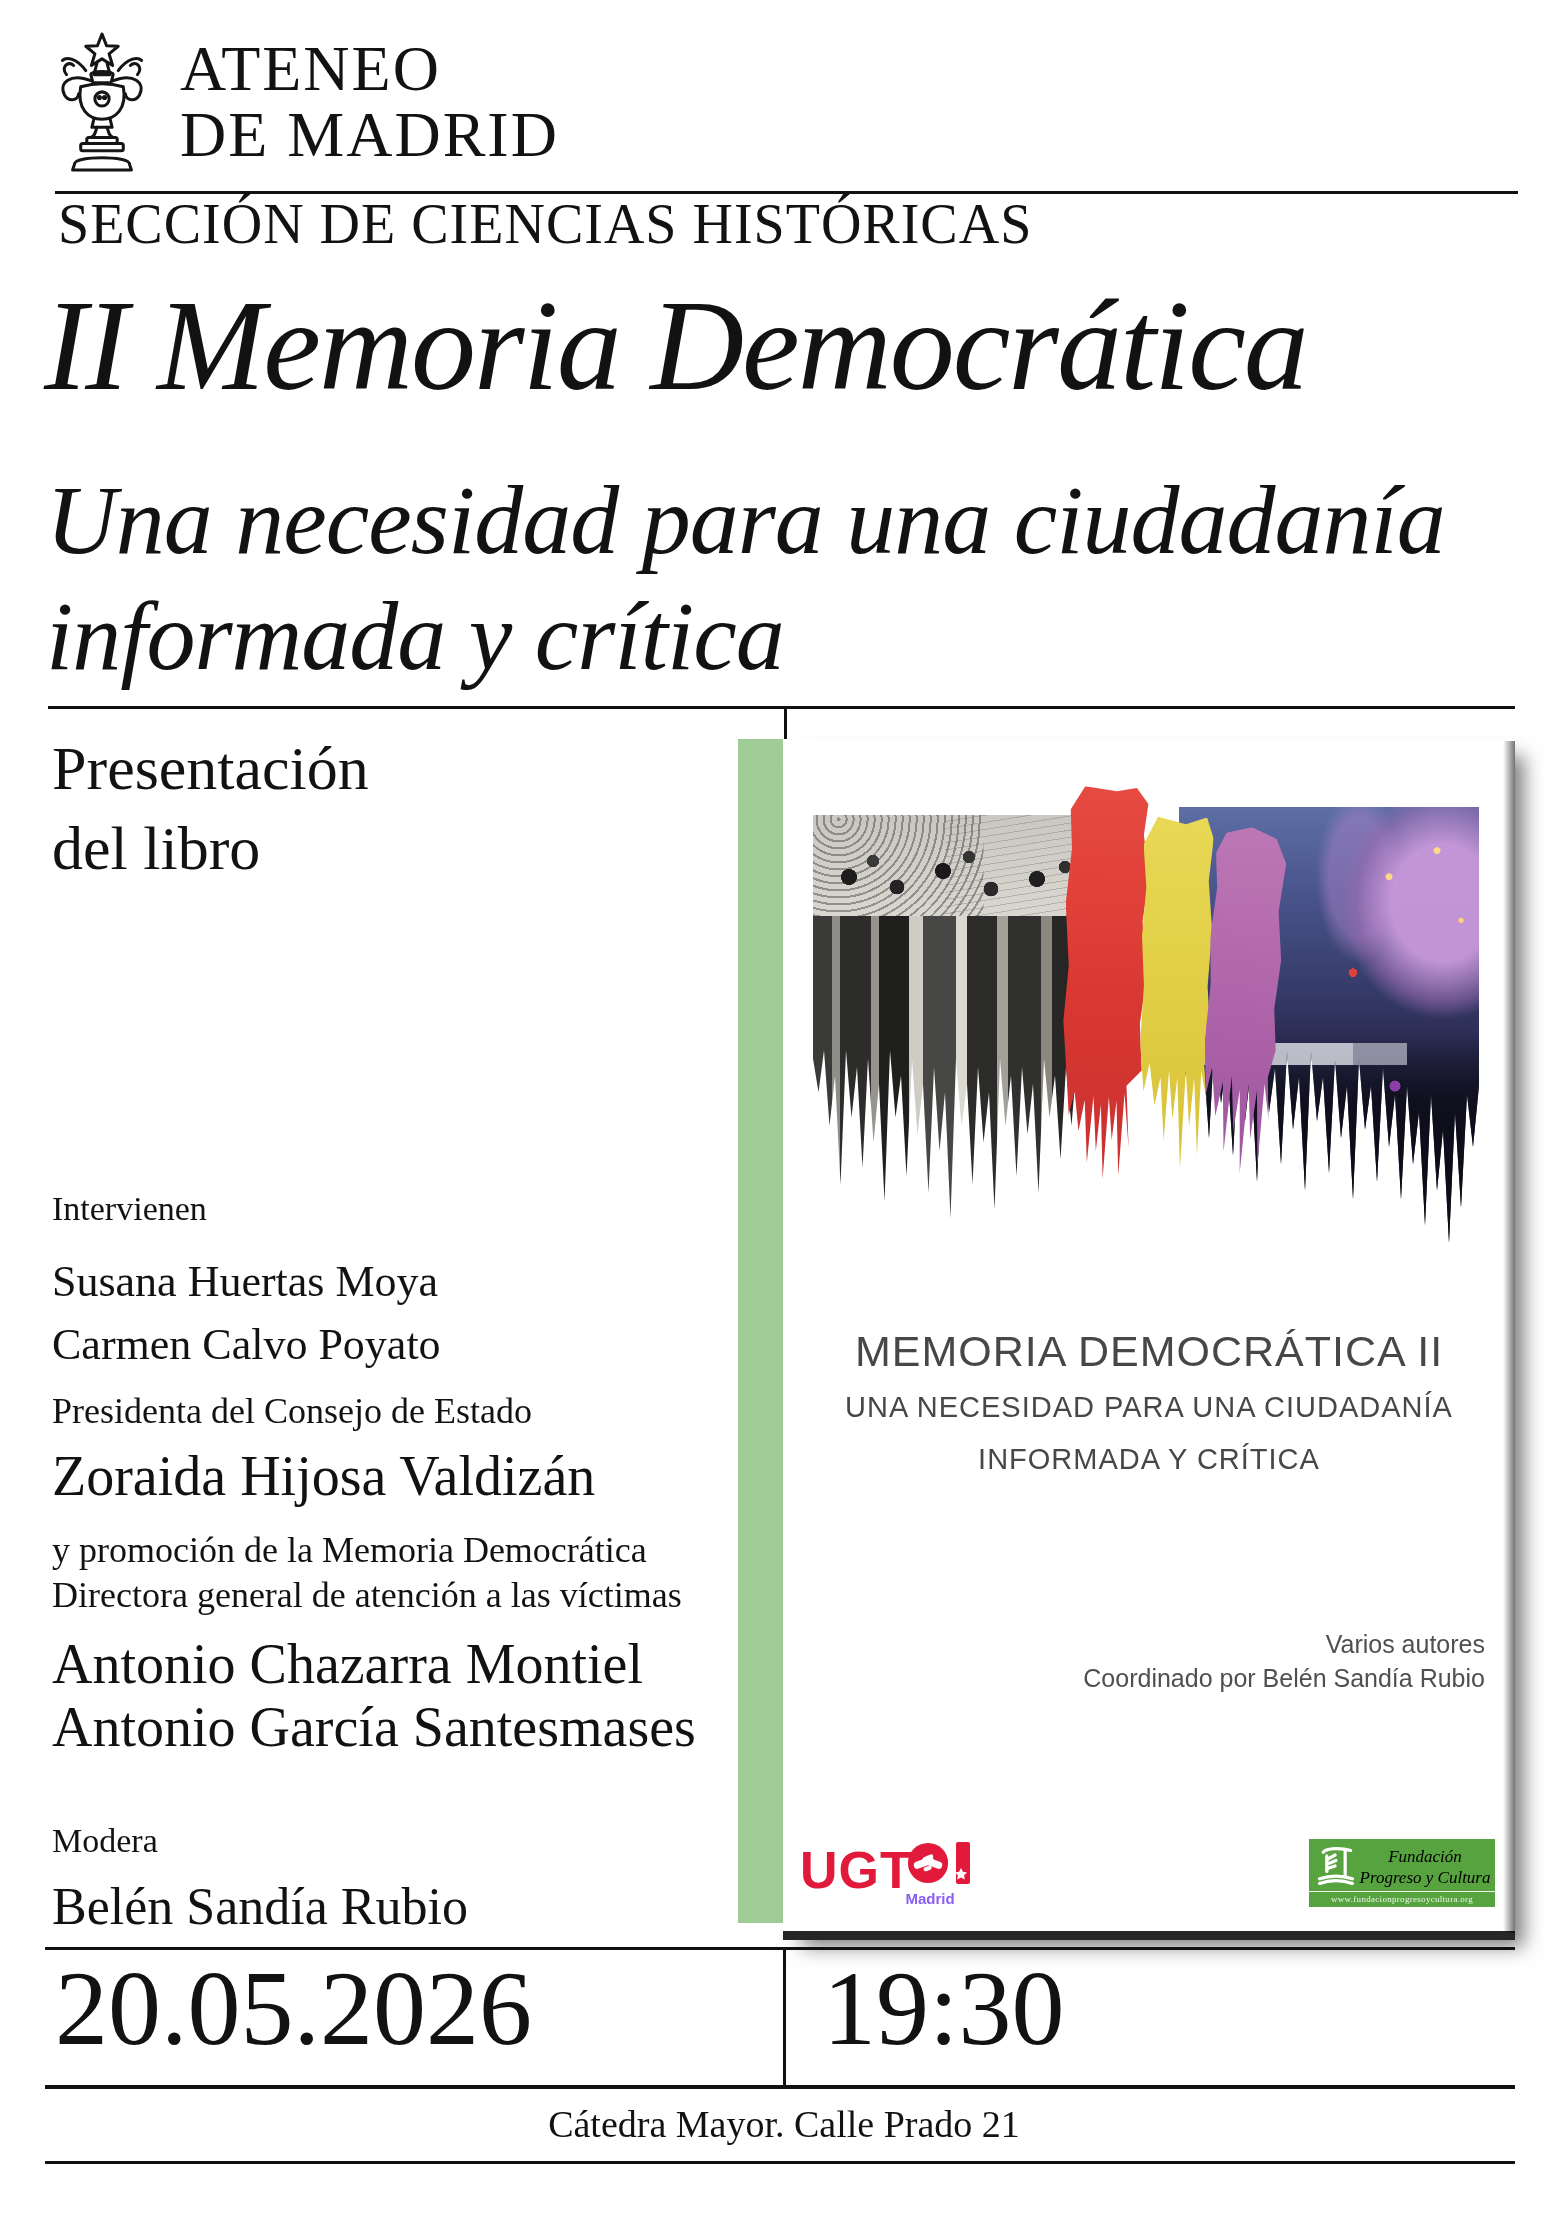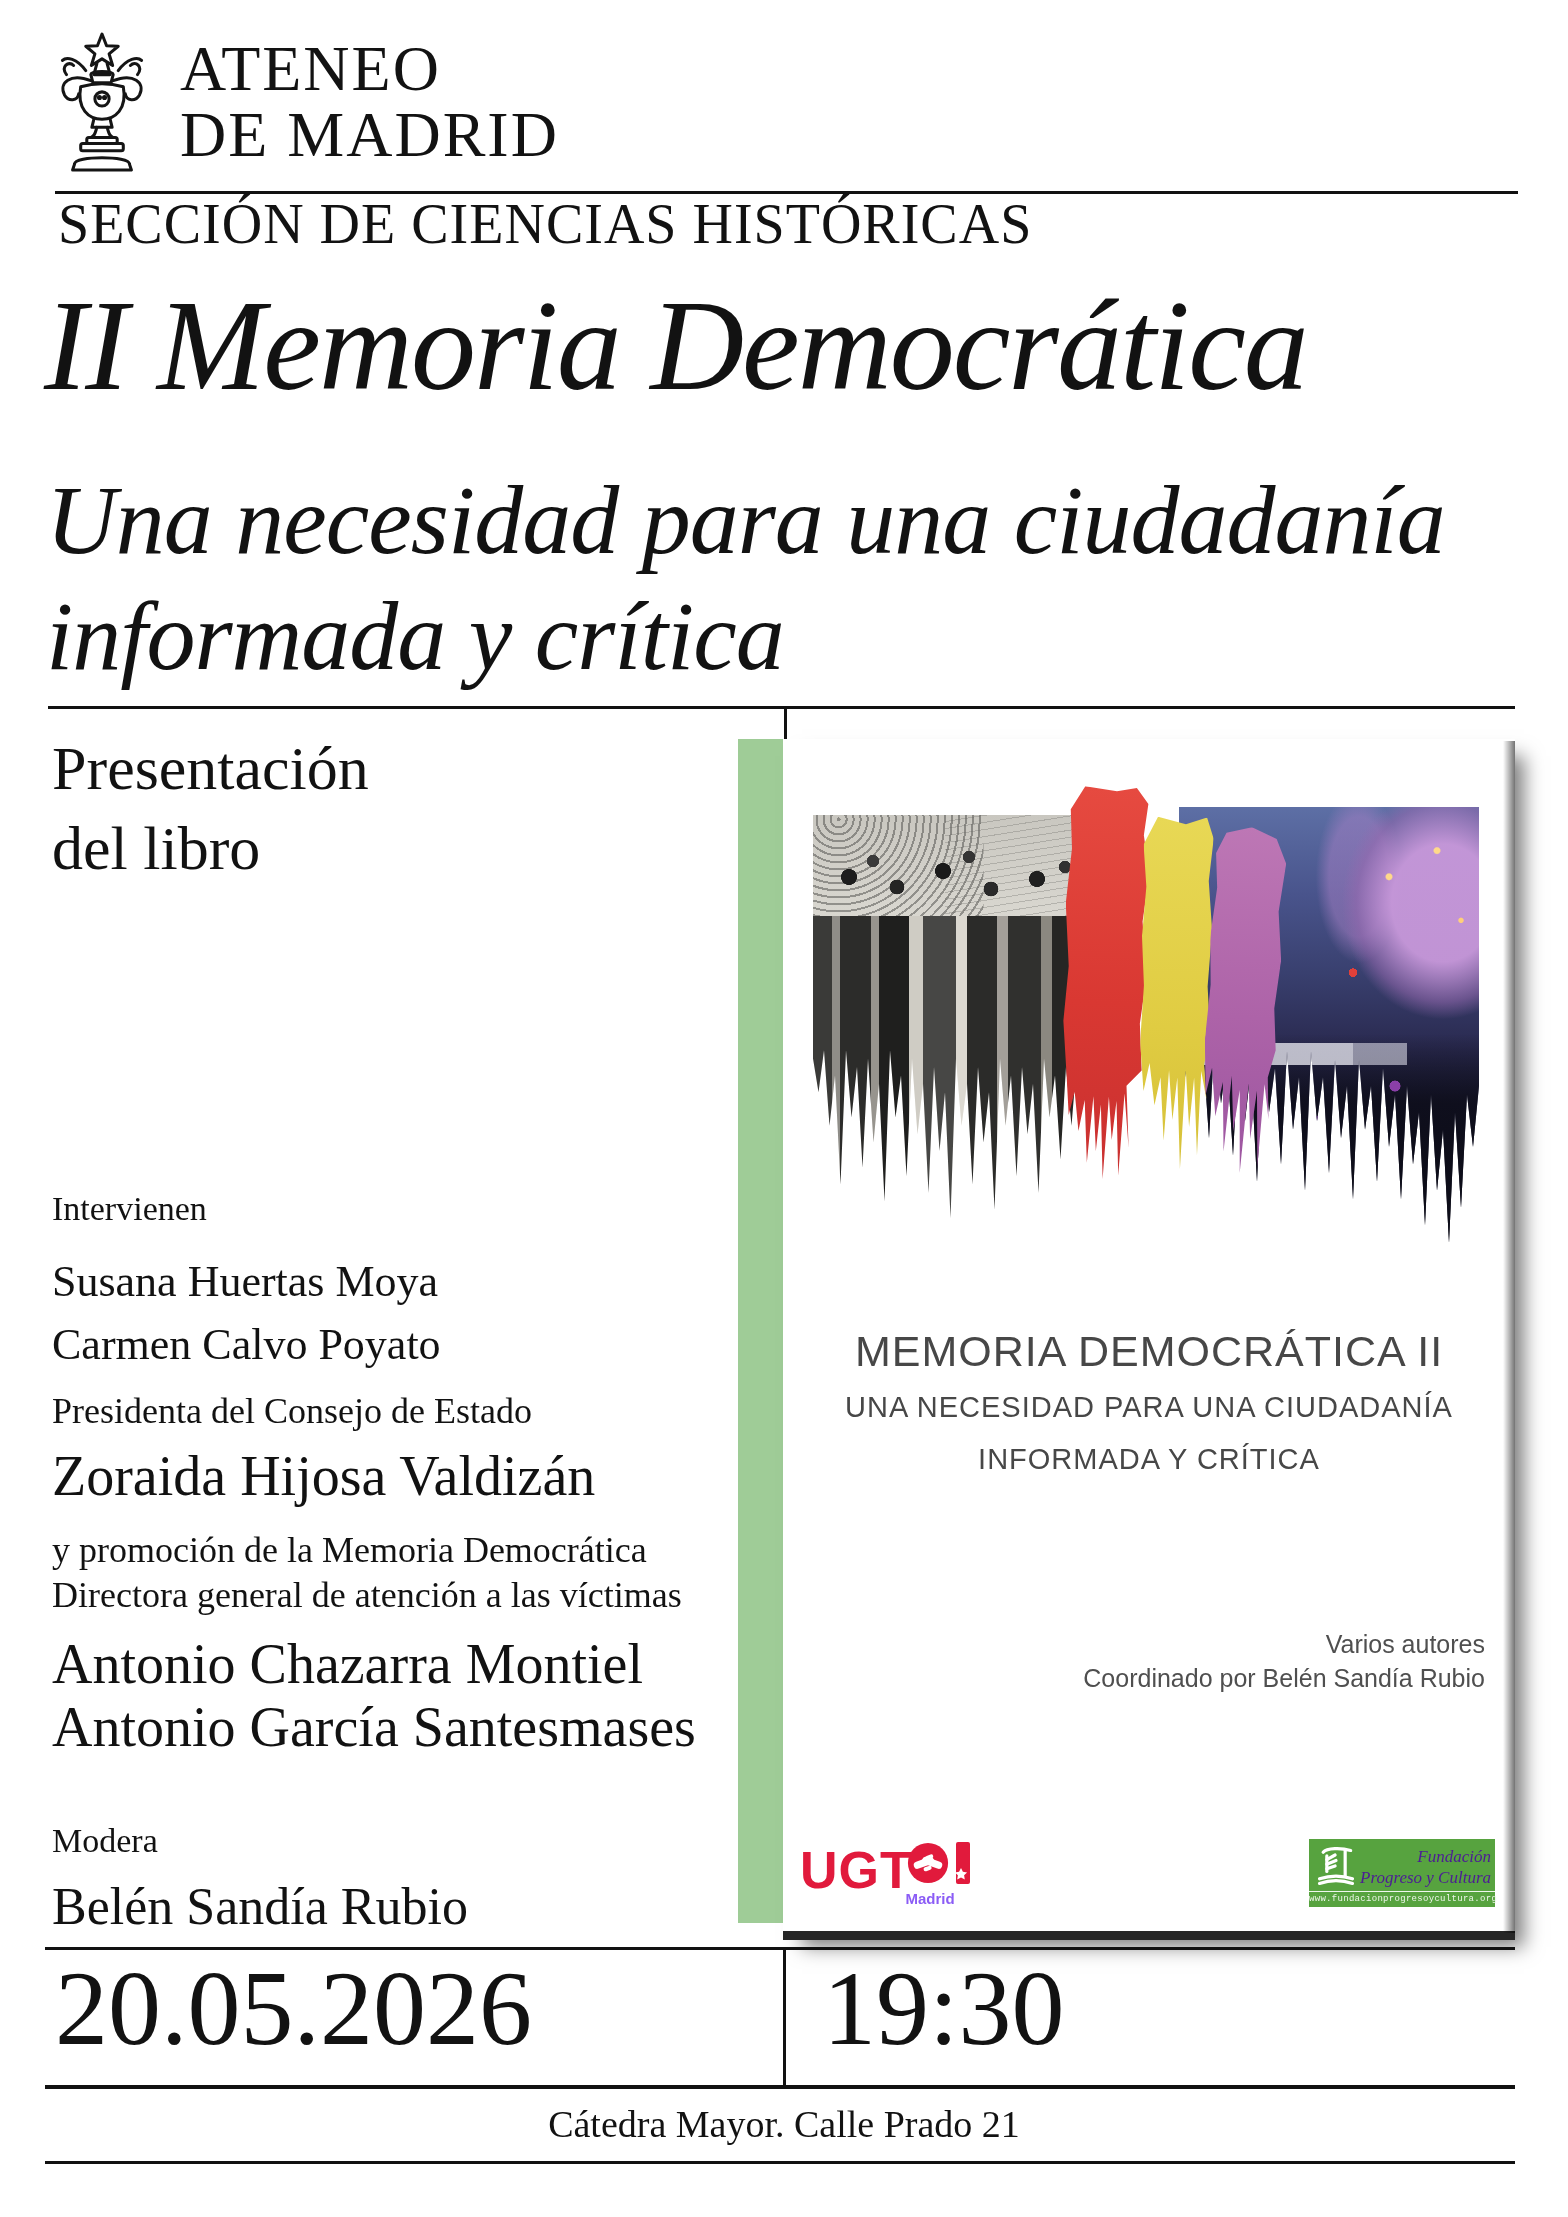--- a/index.html
+++ b/index.html
@@ -107,25 +107,25 @@
      font-weight:bold;font-size:52px;letter-spacing:1px;color:var(--ugt_red,#e11a3c);}
   .ugt-circle{position:absolute;left:107px;top:4px;width:42px;height:42px;}
   .ugt-bang{position:absolute;left:155px;top:4px;width:16px;height:42px;}
   .ugt-region{position:absolute;left:88px;top:52px;width:84px;text-align:center;
      font-family:"Liberation Sans", sans-serif;font-weight:bold;font-size:15px;color:#8b5cf6;}
 
   
   .fpc-logo{position:absolute;left:526px;top:1100px;width:186px;height:68px;
      background:var(--fundacion_green,#57a33f);}
   .fpc-emblem{position:absolute;left:5px;top:5px;width:44px;height:44px;}
-  .fpc-text{position:absolute;left:50px;top:7px;width:132px;text-align:right;
-     font-style:italic;font-size:17px;line-height:21px;color:#4c1d95;}
+  .fpc-text{position:absolute;left:50px;top:7px;width:132px;text-align:center;
+     font-style:italic;font-size:17px;line-height:21px;color:#000000;}
   .fpc-text span{display:block;}
   .fpc-url{position:absolute;left:0;bottom:0;width:100%;height:15px;border-top:1px solid rgba(255,255,255,.9);
-     font-family:Liberation Mono, monospace;font-size:9px;line-height:15px;text-align:center;
+     font-family:Liberation Serif, serif;font-size:9px;line-height:15px;text-align:center;
      color:#eef7ea;letter-spacing:.3px;}
 
   
   .rule-a{left:45px;top:1947px;width:1470px;height:3px;background:#111;z-index:3;}
   .v-divider{left:783px;top:1947px;width:3px;height:141px;background:#111;z-index:3;}
   .date-text{left:55px;top:1956px;font-size:106px;line-height:1;}
   .time-text{left:823px;top:1956px;font-size:106px;line-height:1;}
   .rule-b{left:45px;top:2085px;width:1470px;height:4px;background:#111;}
   .venue-text{left:0;top:2102px;width:1568px;text-align:center;font-size:38px;}
   .rule-c{left:45px;top:2161px;width:1470px;height:3px;background:#111;}

